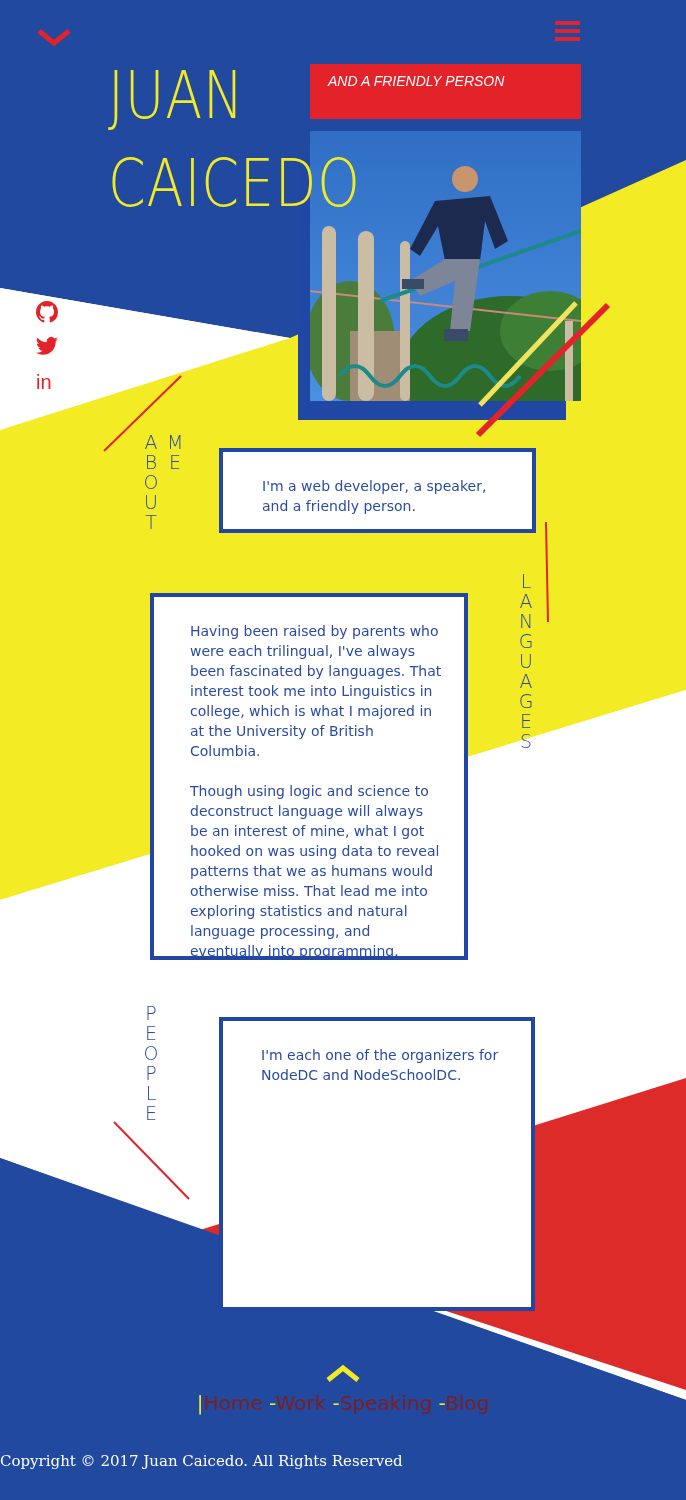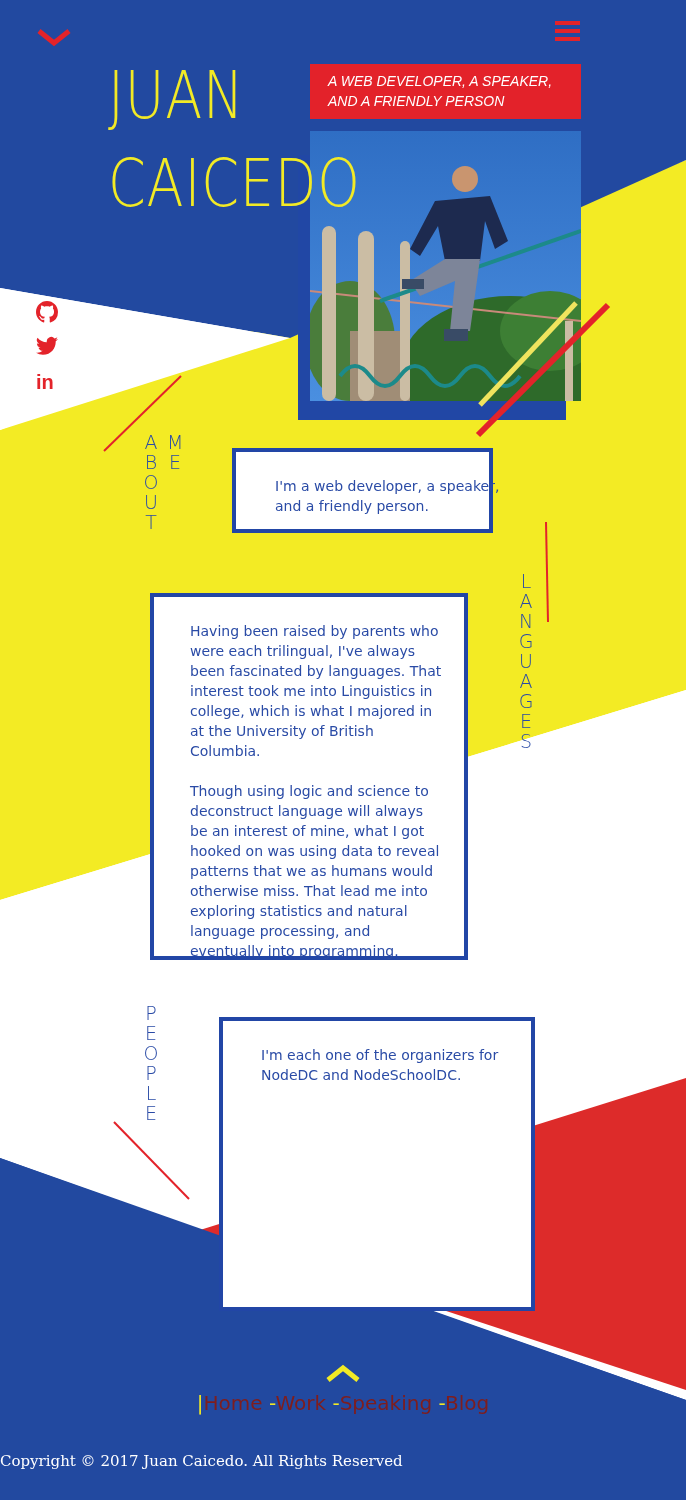--- a/index.html
+++ b/index.html
@@ -104,50 +104,49 @@
 <svg class="abs" style="left:470px;top:295px;width:145px;height:145px;z-index:3;" viewBox="0 0 145 145">
   <line x1="10" y1="110" x2="106" y2="8" stroke="#f0e45e" stroke-width="5"></line>
   <line x1="8" y1="140" x2="138" y2="10" stroke="#e3232a" stroke-width="6"></line>
 </svg>
 
 <div class="abs name">
   <div>JUAN</div>
   <div>CAICEDO</div>
 </div>
 <div class="abs tagline">
-  <div>A WEB DEVELOPER, A SPEAKER,</div>
   <div>AND A FRIENDLY PERSON</div>
 </div>
 
 <div class="abs social" style="top:301px;">
   <svg width="22" height="22" viewBox="0 0 16 16">
       <path fill="#e3232a" d="M8 0C3.58 0 0 3.58 0 8c0 3.54 2.29 6.53 5.47 7.59.4.07.55-.17.55-.38 0-.19-.01-.82-.01-1.49-2.01.37-2.53-.49-2.69-.94-.09-.23-.48-.94-.82-1.13-.28-.15-.68-.52-.01-.53.63-.01 1.08.58 1.23.82.72 1.21 1.87.87 2.33.66.07-.52.28-.87.51-1.07-1.78-.2-3.64-.89-3.64-3.95 0-.87.31-1.59.82-2.15-.08-.2-.36-1.02.08-2.12 0 0 .67-.21 2.2.82.64-.18 1.32-.27 2-.27.68 0 1.36.09 2 .27 1.53-1.04 2.2-.82 2.2-.82.44 1.1.16 1.92.08 2.12.51.56.82 1.27.82 2.15 0 3.07-1.87 3.75-3.65 3.95.29.25.54.73.54 1.48 0 1.07-.01 1.93-.01 2.2 0 .21.15.46.55.38A8.013 8.013 0 0016 8c0-4.42-3.58-8-8-8z"></path>
     </svg>
 </div>
 <div class="abs social" style="top:336px;">
   <svg width="22" height="20" viewBox="0 0 24 20">
       <path fill="#e3232a" d="M24 2.4a9.8 9.8 0 01-2.8.8A4.9 4.9 0 0023.3.5a9.9 9.9 0 01-3.1 1.2A4.9 4.9 0 0011.8 6 14 14 0 011.7.9a4.9 4.9 0 001.5 6.6A4.9 4.9 0 011 6.9a4.9 4.9 0 003.9 4.9 4.9 4.9 0 01-2.2.1 4.9 4.9 0 004.6 3.4A9.9 9.9 0 010 17.3 14 14 0 007.5 19.5c9.1 0 14-7.5 14-14v-.6A10 10 0 0024 2.4z"></path>
     </svg>
 </div>
-<div class="abs social" style="top:371px;font-weight:bold;font-size:20px;line-height:22px;">
+<div class="abs social" style="top:371px;font-weight:normal;font-size:20px;line-height:22px;">
   <span>in</span>
 </div>
 
 <div class="abs vlabel" style="left:143px;top:432px;">
   <div>A</div>
   <div>B</div>
   <div>O</div>
   <div>U</div>
   <div>T</div>
 </div>
 <div class="abs vlabel" style="left:167px;top:432px;">
   <div>M</div>
   <div>E</div>
 </div>
-<div class="card" style="left:232px;top:448px;width:261px;height:85px;padding:24px 0 0 39px;">
+<div class="card" style="left:219px;top:448px;width:317px;height:85px;padding:24px 0 0 39px;">
   <p style="width:240px;">I'm a web developer, a speaker, and a friendly person.</p>
 </div>
 
 <div class="abs vlabel" style="left:518px;top:571px;">
   <div>L</div>
   <div>A</div>
   <div>N</div>
   <div>G</div>
   <div>U</div>
   <div>A</div>

